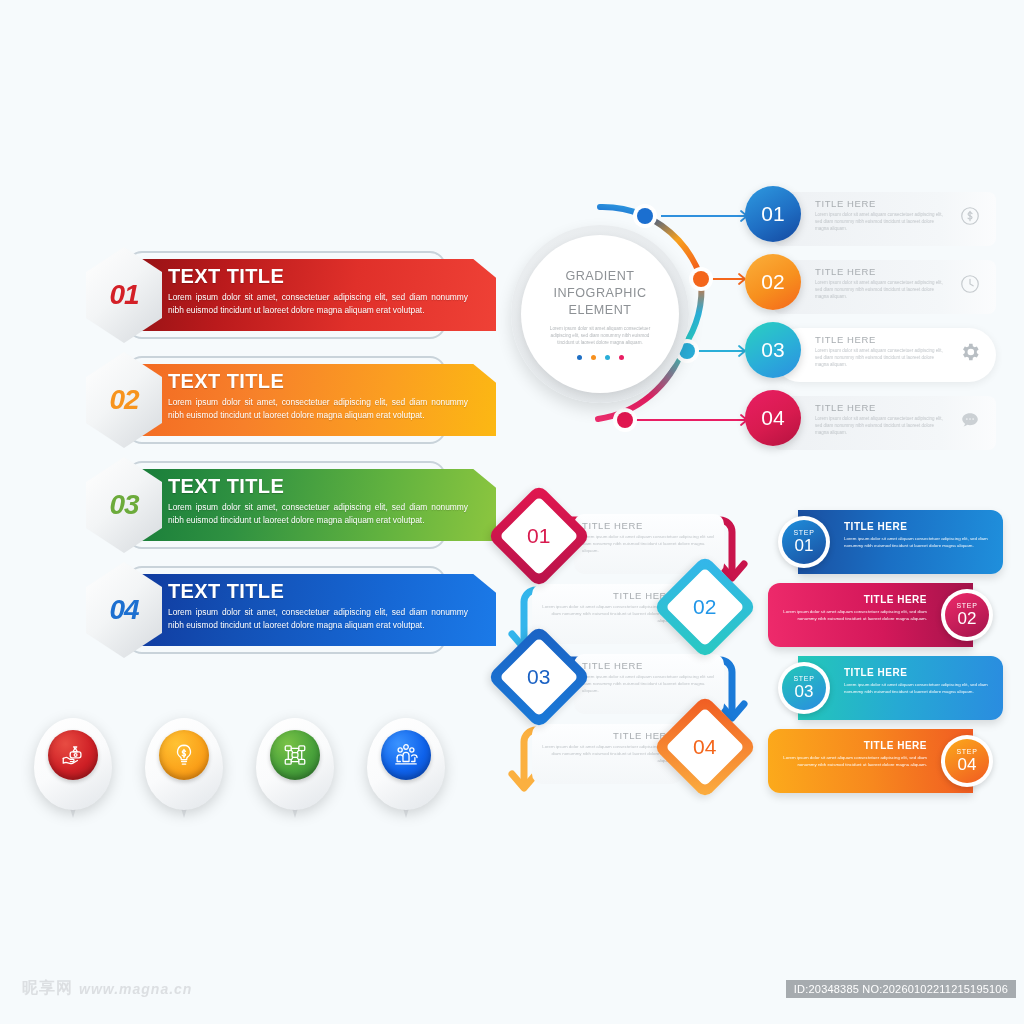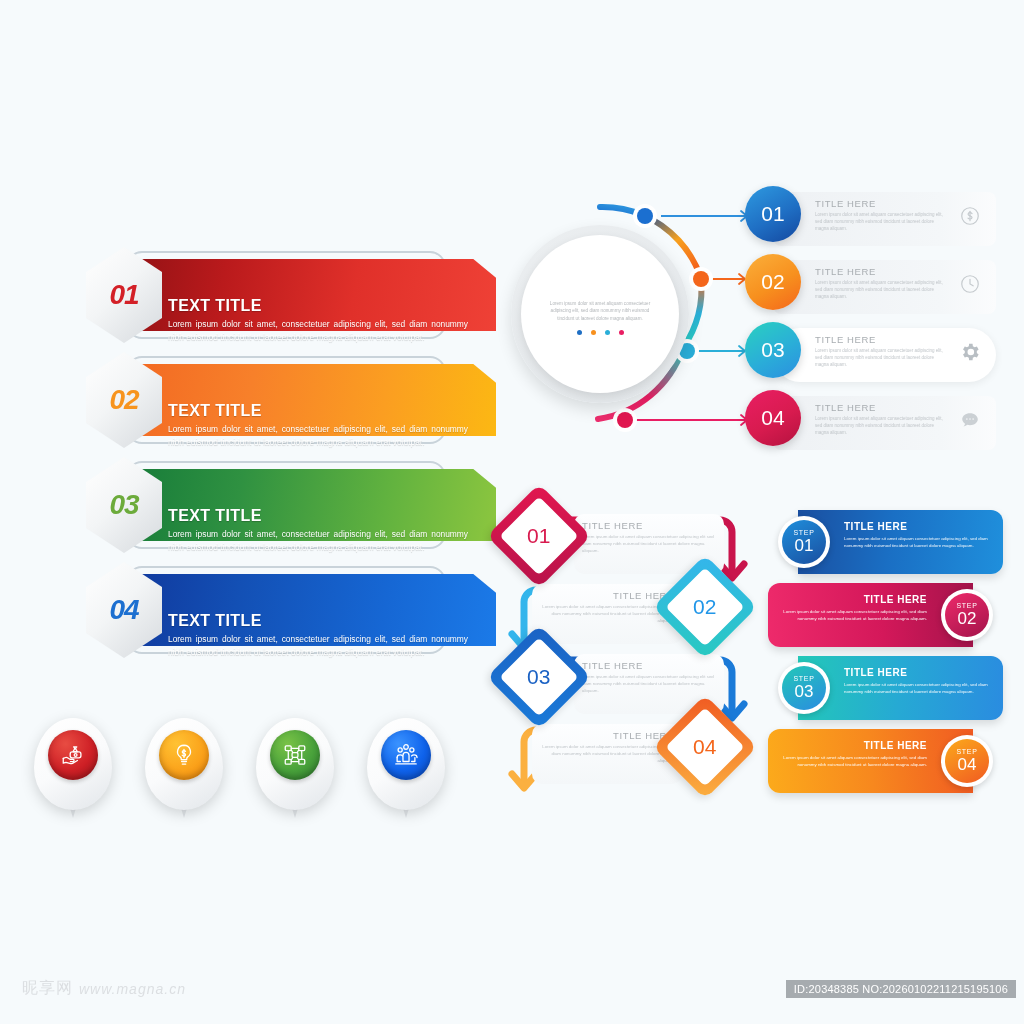--- a/index.html
+++ b/index.html
@@ -24,22 +24,22 @@
     border-radius: 8px 0 0 8px;
     clip-path: polygon(0 0, 94% 0, 100% 26%, 100% 100%, 0 100%);
     box-shadow: 0 5px 10px rgba(0,0,0,.12);
   }
   .banner-shape.b1 { background: linear-gradient(100deg,#8f1114 0%,#ba1a1c 28%,#e0302a 62%,#ef4136 100%); }
   .banner-shape.b2 { background: linear-gradient(100deg,#f26722 0%,#f7802a 35%,#fb9e21 70%,#fcb813 100%); }
   .banner-shape.b3 { background: linear-gradient(100deg,#157a39 0%,#2f9141 32%,#61b23f 70%,#8cc63f 100%); }
   .banner-shape.b4 { background: linear-gradient(100deg,#10379b 0%,#1350b5 32%,#1667d4 70%,#1b7ae8 100%); }
   .banner-text { position: absolute; left: 128px; top: 20px; width: 300px; color: #fff; }
   .banner-title {
-    font-size: 16px; font-weight: 700; letter-spacing: .4px;
-    text-shadow: 0 1px 1px rgba(0,0,0,.22); margin-bottom: 3px; margin-top: 32px;
+    font-size: 20px; font-weight: 700; letter-spacing: .4px;
+    text-shadow: 0 1px 1px rgba(0,0,0,.22); margin-bottom: 3px;
   }
   .banner-desc {
     font-size: 8.4px; line-height: 1.5; text-align: justify;
     text-shadow: 0 1px 1px rgba(0,0,0,.18);
   }
   .hexagon {
     position: absolute; left: 46px; top: 2px; width: 76px; height: 96px;
     clip-path: polygon(50% 0%, 100% 26%, 100% 74%, 50% 100%, 0% 74%, 0% 26%);
     background: linear-gradient(135deg,#ffffff 0%,#f3f5f6 45%,#d6dade 100%);
     display: flex; align-items: center; justify-content: center;
@@ -179,21 +179,21 @@
   .step-text.ta-l { left: 76px; text-align: left; }
   .step-text.ta-r { right: 76px; text-align: right; }
   .step-title { font-size: 10px; font-weight: 700; letter-spacing: .5px; margin-bottom: 3px; }
   .step-desc { font-size: 4.4px; line-height: 1.65; opacity: .95; }
   .step-text.ta-l .step-desc { text-align: left; }
   .step-text.ta-r .step-desc { text-align: right; }
 
   
   .wm-logo {
     position: absolute; left: 22px; top: 978px; display: flex; align-items: center;
-    gap: 6px; color: #dcdfe2; font-size: 16px; font-weight: 400; letter-spacing: 1px;
+    gap: 6px; color: #dcdfe2; font-size: 16px; font-weight: 700; letter-spacing: 1px;
   }
   .wm-id {
     position: absolute; right: 8px; top: 980px; background: #a6abaf; color: #fff;
     font-size: 11px; padding: 3px 8px; letter-spacing: .2px;
   }
 </style>
 </head>
 <body>
 
 <div class="stage">
@@ -356,20 +356,25 @@
       <circle cx="196" cy="94" r="8" fill="#f4661b"></circle>
     <circle cx="182" cy="166" r="12" fill="#fff"></circle>
       <circle cx="182" cy="166" r="8" fill="#2aaed8"></circle>
     <circle cx="120" cy="235" r="12" fill="#fff"></circle>
       <circle cx="120" cy="235" r="8" fill="#e0164f"></circle>
   </svg>
 
   <div class="circle-block">
     <div class="outer-ring"></div>
     <div class="inner-disc">
+      <div class="circle-heading">
+        <div>GRADIENT</div>
+        <div>INFOGRAPHIC</div>
+        <div>ELEMENT</div>
+      </div>
       <div class="circle-sub">Lorem ipsum dolor sit amet aliquam consectetuer adipiscing elit, sed diam nonummy nibh euismod tincidunt ut laoreet dolore magna aliquam.</div>
       <div class="circle-dots">
         <i style="background:#1f6fc4"></i>
         <i style="background:#f7901e"></i>
         <i style="background:#2aaed8"></i>
         <i style="background:#e91e63"></i>
       </div>
     </div>
   </div>
 

